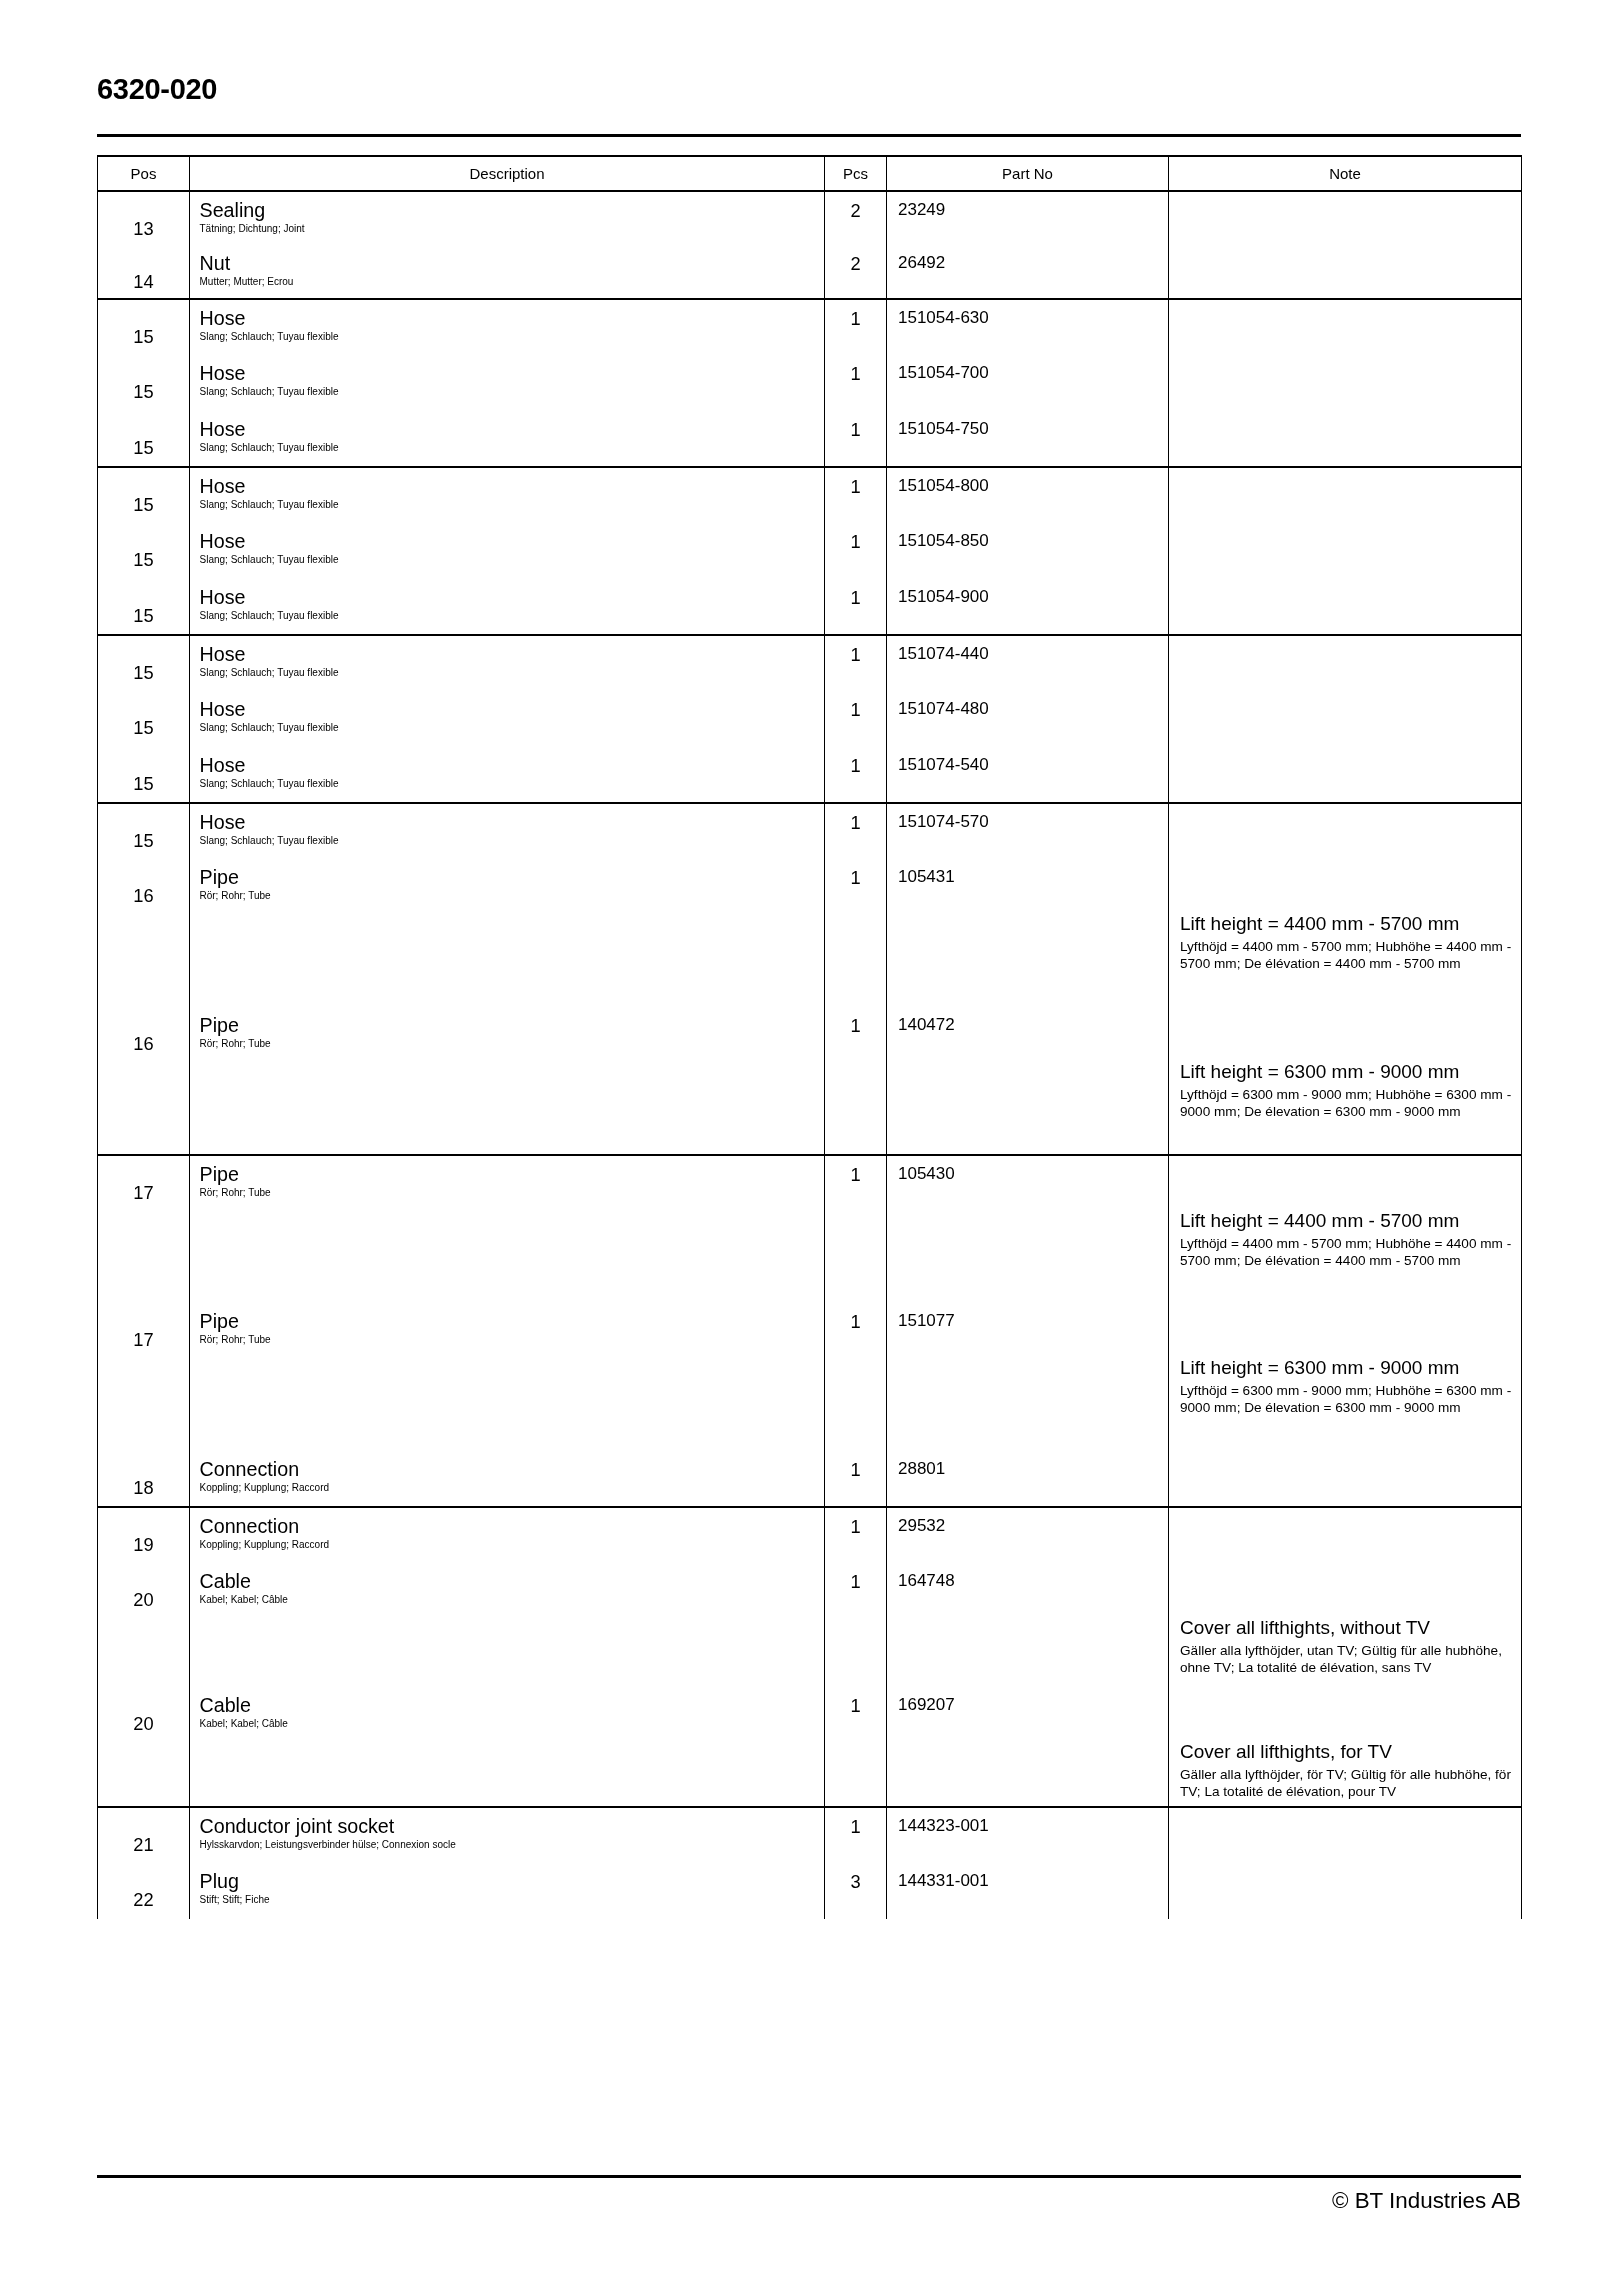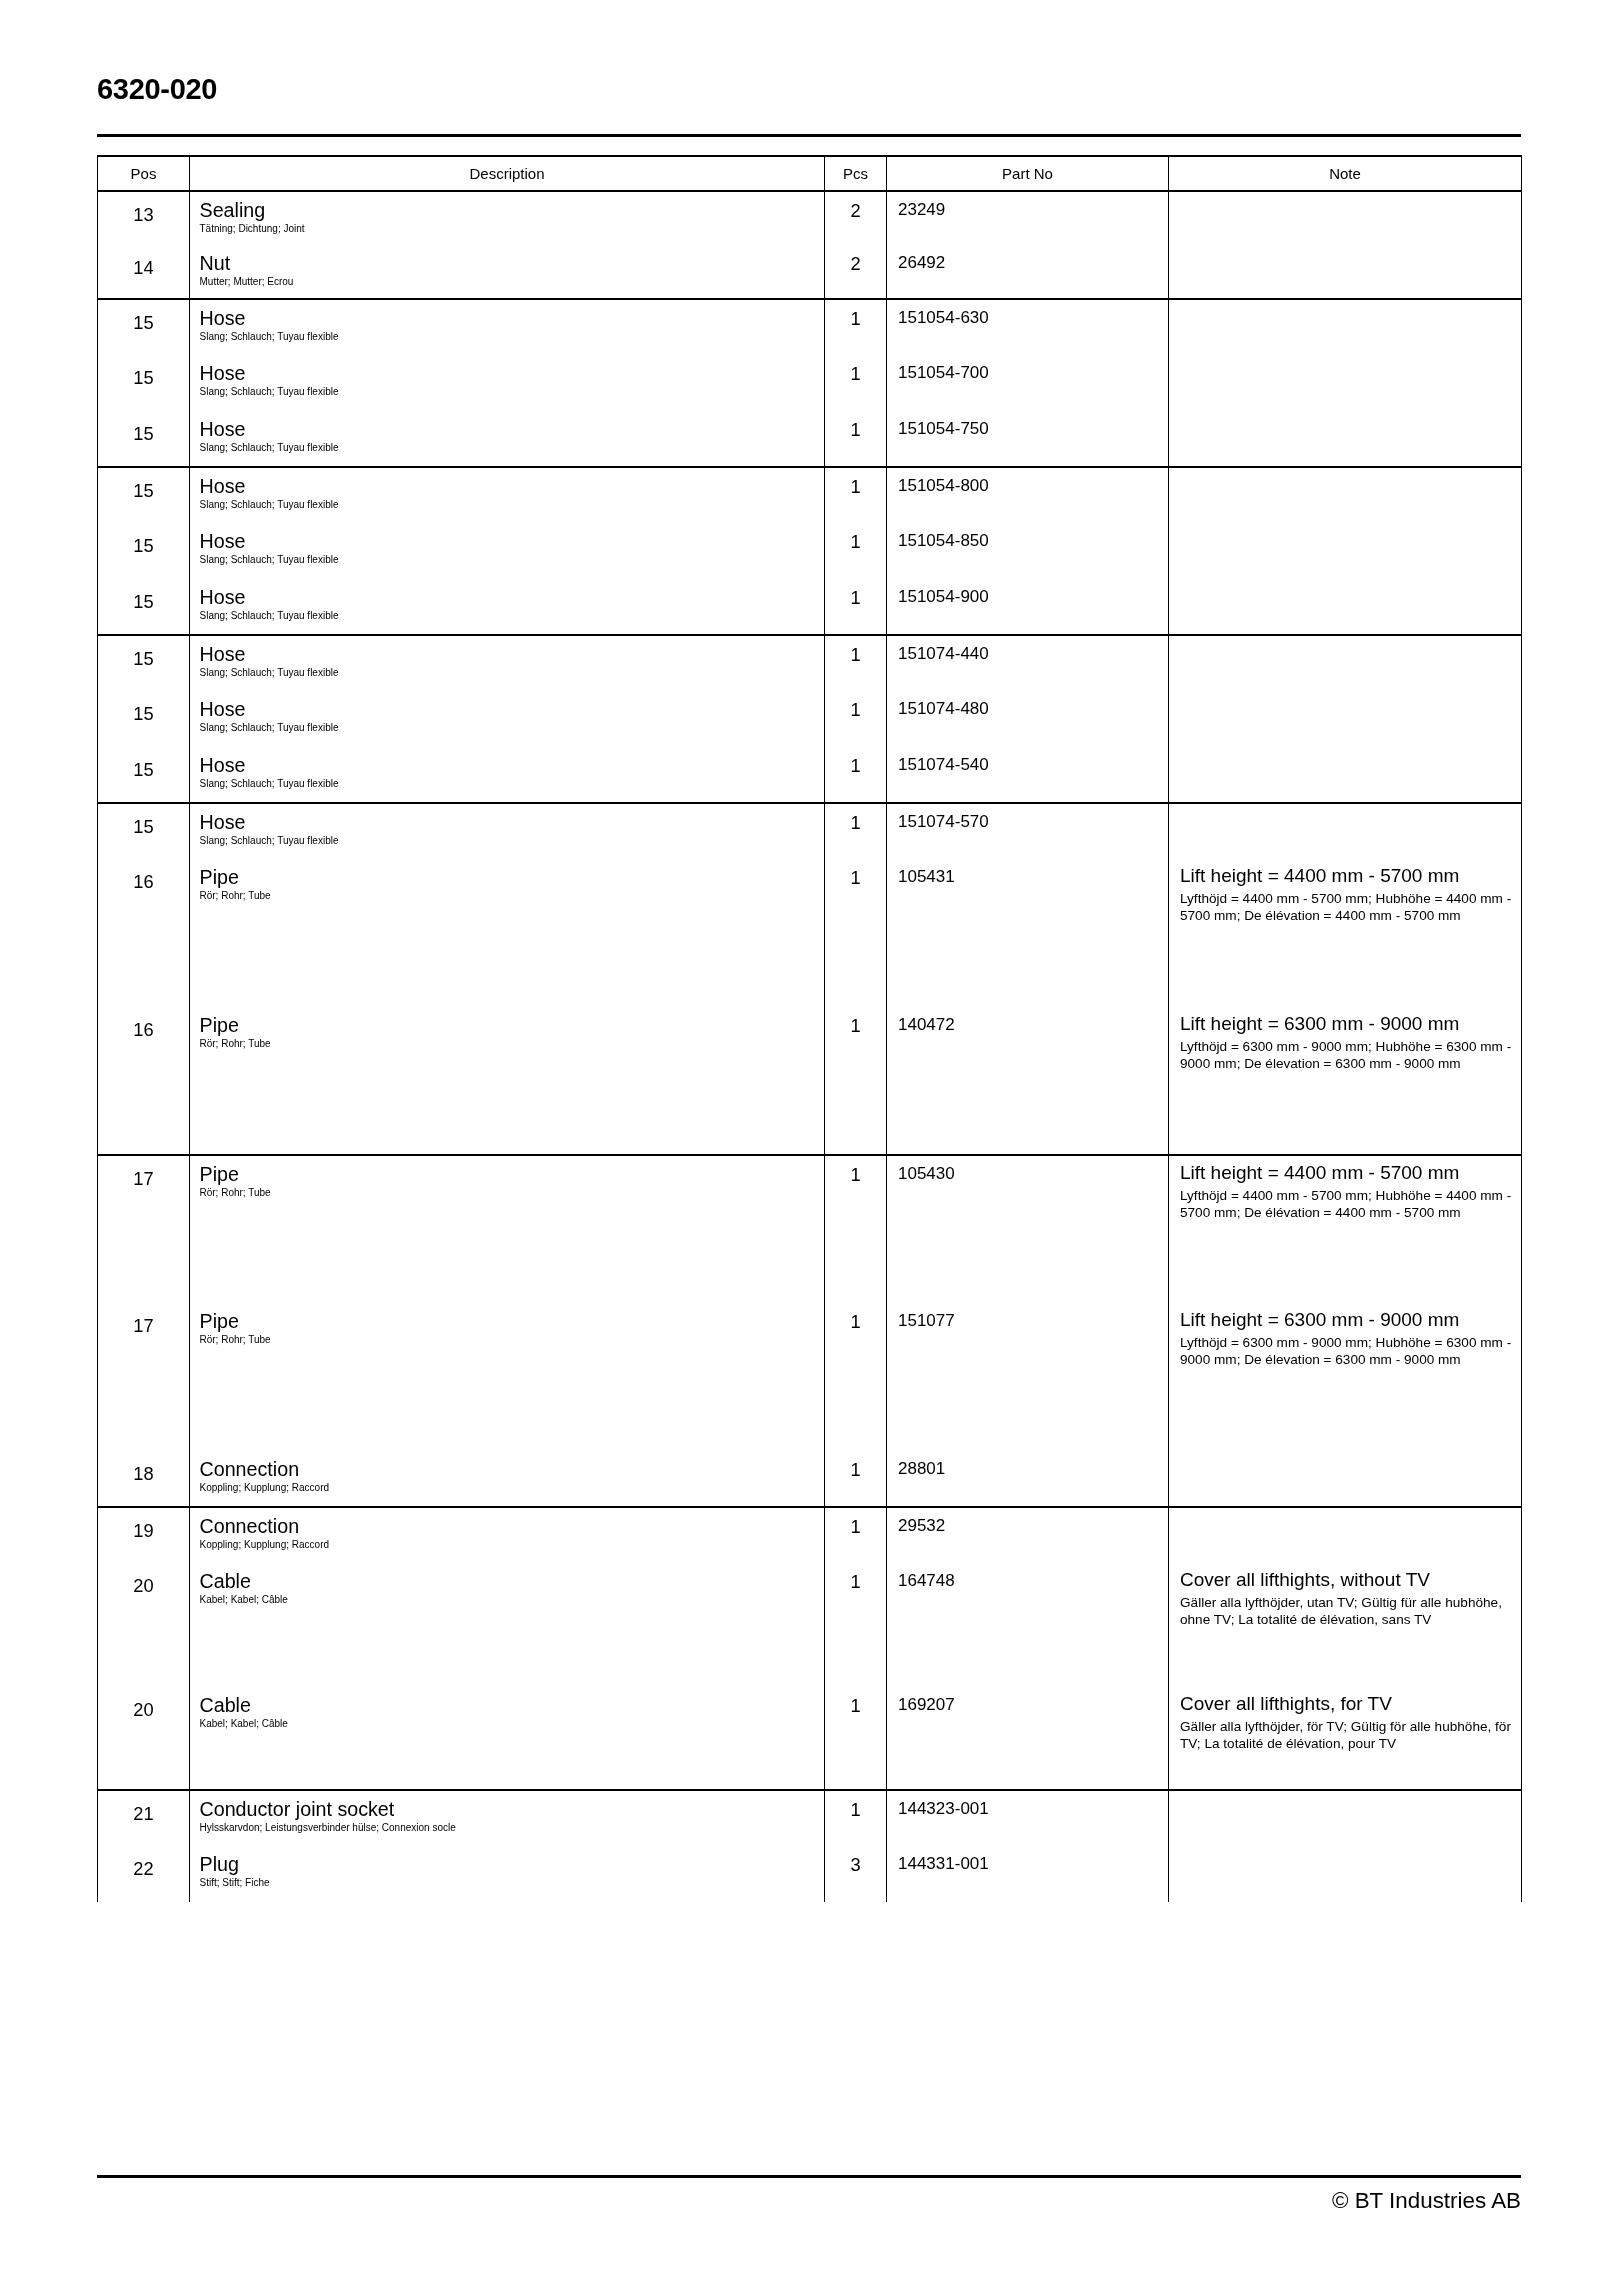--- a/index.html
+++ b/index.html
@@ -88,21 +88,21 @@
     padding: 0 4.1px;
   }
   .parts-table thead th.h-pos { text-align: center; }
 
   tr.grp-start > td { border-top: 2.7px solid #000; }
   tr.last-row > td  { border-bottom: 2px solid #000; }
 
   td.cell-pos {
     text-align: center;
     font-size: 18.3px;
-    padding-top: 12px;
+    padding-top: 26px;
   }
   td.cell-desc {
     padding: 8.1px 0 6.8px 9.5px;
   }
   td.cell-pcs {
     text-align: center;
     font-size: 18.3px;
     padding-top: 8.1px;
   }
   td.cell-part {
@@ -119,20 +119,21 @@
     margin-bottom: 2px;
   }
   .desc-sub {
     font-size: 10px;
     line-height: 1.15;
   }
   .note-main {
     font-size: 19px;
     line-height: 1.08;
     margin-bottom: 3.4px;
+    margin-top: 48px;
   }
   .note-sub {
     font-size: 13.6px;
     line-height: 1.28;
   }
 
   
   .footer-rule {
     position: absolute;
     left: 97px;

